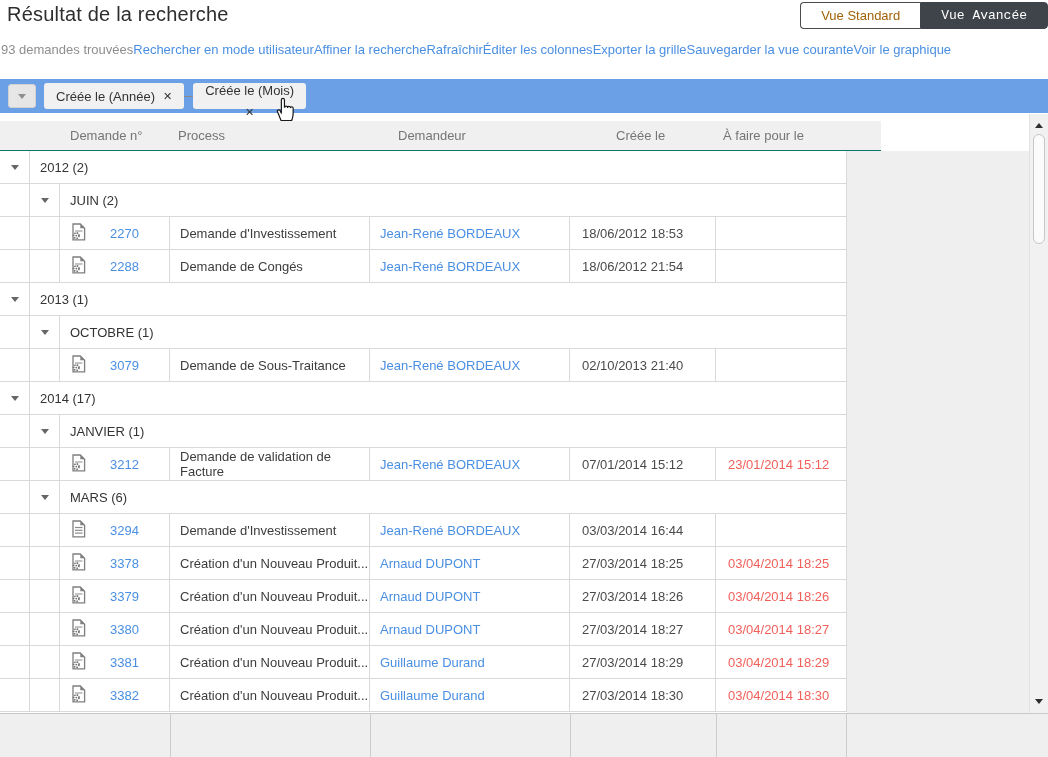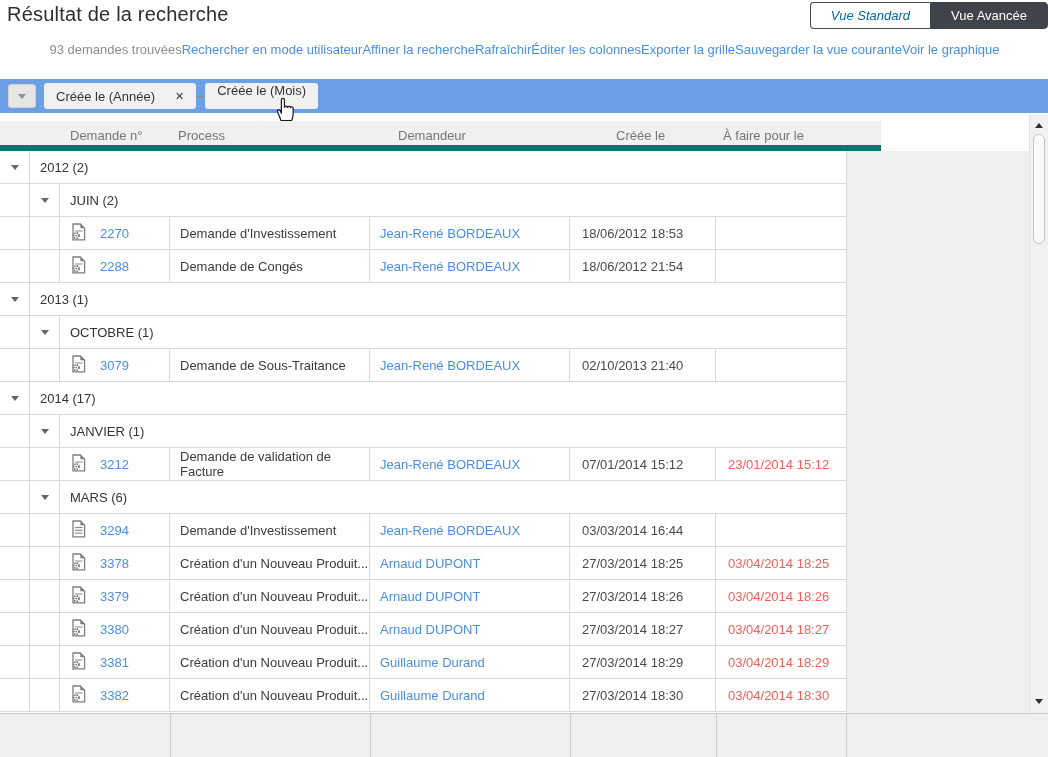--- a/index.html
+++ b/index.html
@@ -4,56 +4,56 @@
 <style>
   * { box-sizing: border-box; margin: 0; padding: 0; }
   html,body { background:#fff; }
   body { font-family: "Liberation Sans","DejaVu Sans",sans-serif; }
   .app { position:relative; width:1048px; height:757px; background:#fff; overflow:hidden; }
 
   
   .page-title { position:absolute; left:7px; top:3px; font-size:20px; font-weight:500; color:#2e2e2e; letter-spacing:.2px; }
   .view-toggle { position:absolute; right:0; top:2px; display:flex; height:27px; }
   .vt-btn { font-family:inherit; font-size:13px; height:27px; padding:0 20px; cursor:pointer; }
-  .vt-standard { background:#fff; color:#0369a1; border:1px solid #4a4a4a; border-right:none; border-radius:4px 0 0 4px;font-style:italic; }
-  .vt-advanced { background:#3f434a; color:#fff; border:1px solid #3f434a; border-radius:0 4px 4px 0; }
-
-  
-  .toolbar { position:absolute; left:0; top:42px; width:1048px; display:flex; justify-content:center; align-items:center; font-size:13px; white-space:nowrap; }
+  .vt-standard { background:#fff; color:#a16207; border:1px solid #4a4a4a; border-right:none; border-radius:4px 0 0 4px; }
+  .vt-advanced { background:#3f434a; color:#fff; border:1px solid #3f434a; border-radius:0 4px 4px 0;font-family:Liberation Mono, monospace; }
+
+  
+  .toolbar { position:absolute; left:0; top:42px; width:1048px; display:flex; justify-content:flex-start; align-items:center; font-size:13px; white-space:nowrap; }
   .tb-count { color:#8e8e8e; padding-left:1px; }
   .tb-link { color:#4a8fe2; cursor:pointer; }
 
   
   .groupbar { position:absolute; left:0; top:79px; width:1048px; height:34px; background:#6b9fe6; }
   .gb-dropdown { position:absolute; left:8px; top:5px; width:28px; height:24px; background:#e6e6e6; border:1px solid #d2d2d2; border-radius:3px; cursor:pointer; display:flex; align-items:center; justify-content:center; }
   .gb-dropdown .tri { border-top-color:#8f8f8f; }
   .chips { position:absolute; left:44px; top:4px; display:flex; align-items:center; }
-  .chip { position:relative; height:26px; background:#f1f1f1; border-radius:3px; display:flex; align-items:center; gap:20px; padding:0 12px; font-size:13px; color:#333; cursor:pointer; }
+  .chip { position:relative; height:26px; background:#f1f1f1; border-radius:3px; display:flex; align-items:center; gap:8px; padding:0 12px; font-size:13px; color:#333; cursor:pointer; }
   .chip + .chip { margin-left:9px;flex-direction:column; }
   .chip + .chip::before { content:""; position:absolute; left:-9px; top:13px; width:9px; height:1px; background:#8a8a8a; }
   .chip-x { font-size:11px; font-weight:700; color:#333; cursor:pointer; }
 
   
   .tri { display:inline-block; width:0; height:0; border-left:4.5px solid transparent; border-right:4.5px solid transparent; border-top:5.5px solid #666; }
   .tri-up { display:inline-block; width:0; height:0; border-left:4px solid transparent; border-right:4px solid transparent; border-bottom:5px solid #2e2e2e; }
   .tri-dn { display:inline-block; width:0; height:0; border-left:4px solid transparent; border-right:4px solid transparent; border-top:5px solid #2e2e2e; }
 
   
-  .grid-header { position:absolute; left:0; top:121px; width:881px; height:30px; background:#f0f0f0; border-bottom:6px solid #0f766e; font-size:13px; color:#757575; }
+  .grid-header { position:absolute; left:0; top:121px; width:881px; height:30px; background:#f0f0f0; border-bottom:1px solid #0f766e; font-size:13px; color:#757575; }
   .hcol { position:absolute; top:7px; cursor:pointer; }
   .hcol0 { left:70px; } .hcol1 { left:178px; } .hcol2 { left:385px;margin-left:13px; } .hcol3 { left:616px; } .hcol4 { left:723px; }
 
   
   .side-panel { position:absolute; left:847px; top:151px; width:201px; height:562px; background:#efefef; }
   .grid-body { position:absolute; left:0; top:151px; width:847px; }
   .row { display:flex; height:33px; border-bottom:1px solid #d9d9d9; border-right:1px solid #d9d9d9; background:#fff; font-size:13px; align-items:stretch; }
   .cell { display:flex; align-items:center; }
   .exp { width:30px; min-width:30px; justify-content:center; border-right:1px solid #d9d9d9; cursor:pointer; }
   .glabel { flex:1; padding-left:10px; color:#333; }
-  .c-id  { width:110px; min-width:110px; border-right:1px solid #d9d9d9; padding-left:11px; gap:14px; }
+  .c-id  { width:110px; min-width:110px; border-right:1px solid #d9d9d9; padding-left:11px; gap:24px; }
   .c-proc{ width:200px; min-width:200px; border-right:1px solid #d9d9d9; padding-left:10px; color:#3c3c3c; }
   .c-req { width:200px; min-width:200px; border-right:1px solid #d9d9d9; padding-left:10px; }
   .c-date{ width:146px; min-width:146px; border-right:1px solid #d9d9d9; padding-left:12px; color:#4a4a4a;text-align:right; }
   .c-due { flex:1; padding-left:12px; color:#f2605a; }
   .link { color:#4a8fe2; text-decoration:none; cursor:pointer; }
   .icon-doc { display:inline-flex; width:15px; height:18px; }
 
   
   .grid-footer { position:absolute; left:0; top:713px; width:1048px; height:44px; background:#efefef; border-top:1px solid #c9c9c9; }
   .fsep { position:absolute; top:0; width:1px; height:44px; background:#cccccc; }

